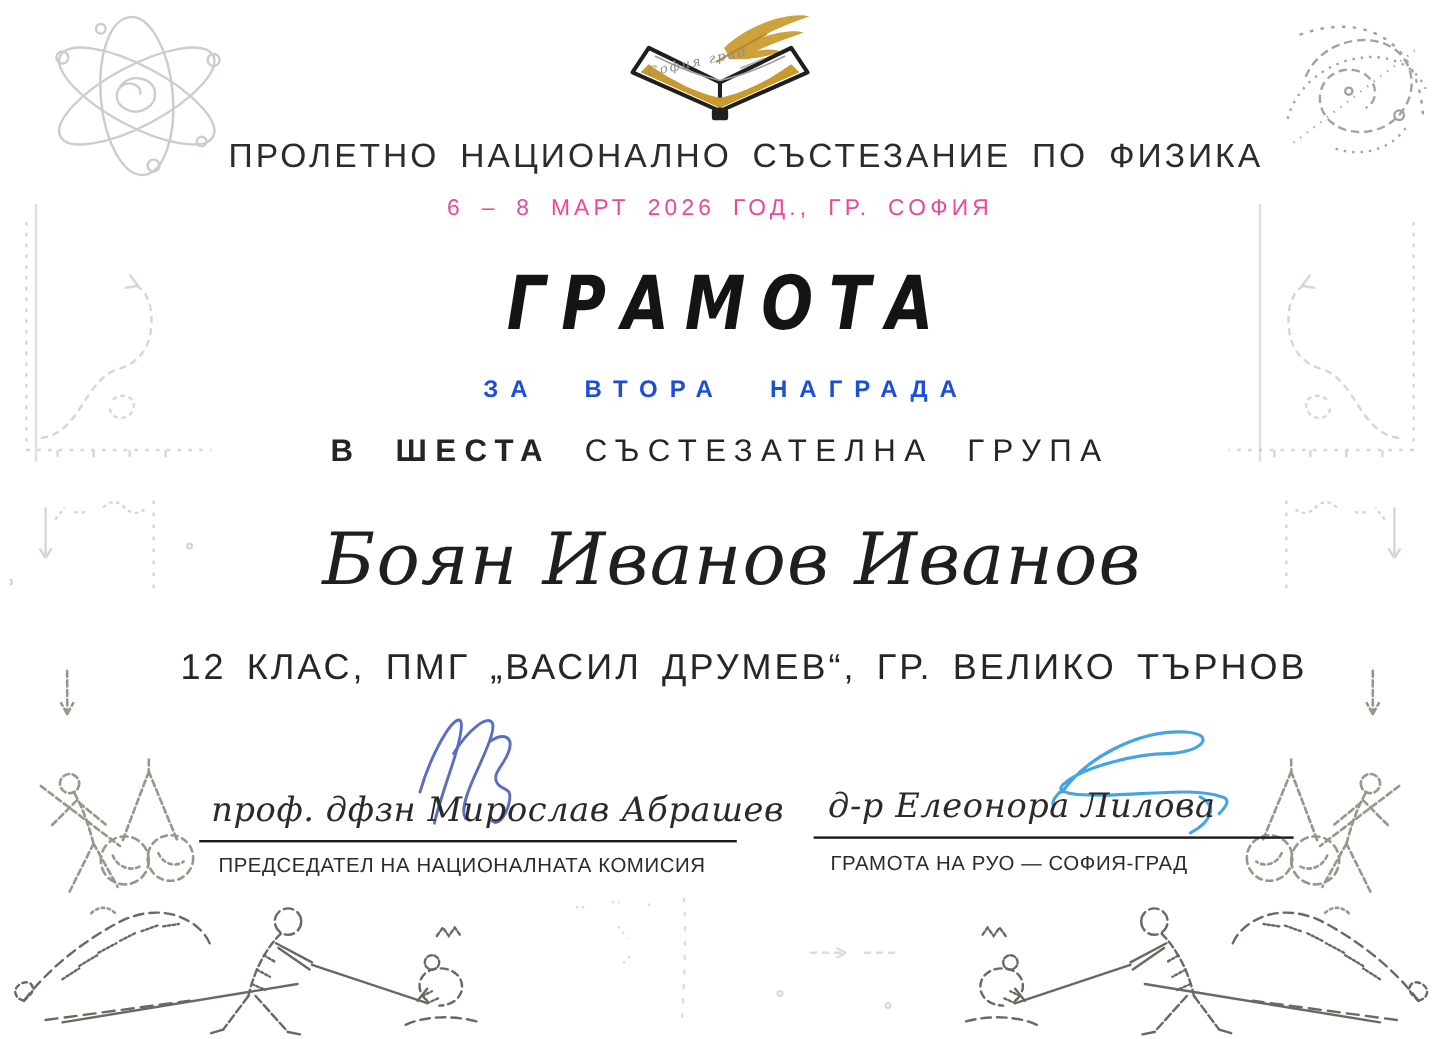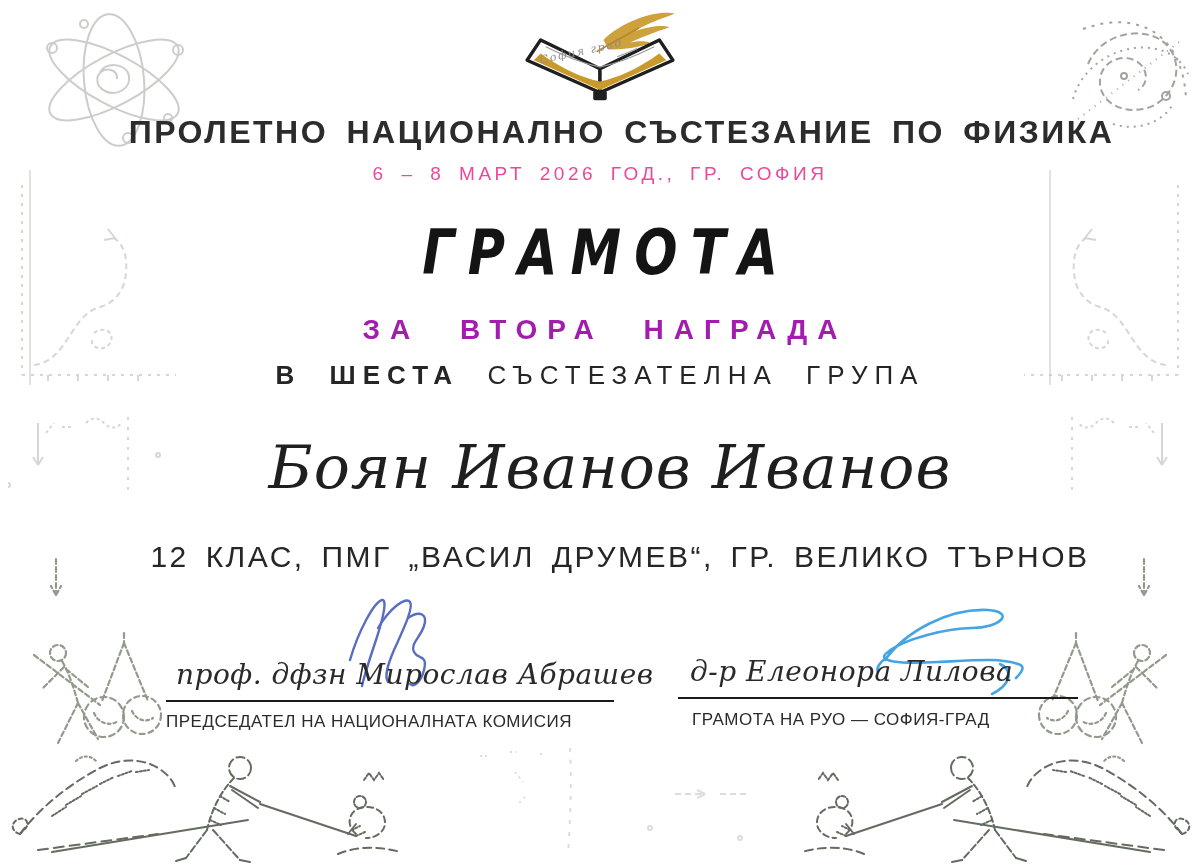--- a/index.html
+++ b/index.html
@@ -4,34 +4,34 @@
 <style>
   html,body{margin:0;padding:0;background:#e8e8e8;}
   .stage{
     position:relative;width:1200px;height:866px;background:#ffffff;
     overflow:hidden;font-family:"Liberation Sans",sans-serif;color:#262626;
   }
   .abs{position:absolute;}
   .ctr{left:0;right:0;text-align:center;}
 
   .title{
-    top:114px;font-size:32px;letter-spacing:2.5px;word-spacing:7px;
-    color:#2c2c2c;font-weight:bold;margin-left:43px;
+    top:114px;font-size:28px;letter-spacing:2.5px;word-spacing:7px;
+    color:#2c2c2c;font-weight:normal;margin-left:43px;
   }
   .dateline{
     top:163px;font-size:19px;letter-spacing:3.5px;word-spacing:6px;color:#ec4899;
   }
   .gramota{
     top:216px;font-size:62px;font-weight:bold;font-style:italic;
     font-family:"DejaVu Sans",sans-serif;letter-spacing:16px;text-indent:16px;
     color:#141414;transform:scaleX(.82);
   }
   .award{
-    top:314px;font-size:28px;font-weight:bold;letter-spacing:10px;
-    word-spacing:22px;color:#a21caf;text-indent:10px;
+    top:314px;font-size:20px;font-weight:bold;letter-spacing:10px;
+    word-spacing:22px;color:#1d4ed8;text-indent:10px;
   }
   .group{
     top:360px;font-size:26px;letter-spacing:7px;word-spacing:14px;color:#252525;
   }
   .group .bold{font-weight:bold;}
   .recipient{
     top:432px;left:20px;font-size:60px;font-style:italic;
     font-family:"DejaVu Serif",serif;color:#1f1f1f;letter-spacing:1px;
   }
   .school{
@@ -230,21 +230,21 @@
 
   <svg class="abs" style="left:322px;top:588px;" width="140" height="110" viewBox="0 0 140 110">
     <g fill="none" stroke-width="2.4" stroke-linecap="round" stroke="#5a6ec1">
       <path d="M28,72 C36,44 52,14 60,12 C66,11 60,34 54,52 C48,70 42,88 40,98"></path>
       <path d="M56,40 C68,20 84,8 88,14 C92,20 80,44 72,62 C66,76 62,88 66,94"></path>
       <path d="M86,30 C98,22 106,26 102,38 C98,50 88,56 92,64 C96,72 106,66 102,82 C99,94 92,100 88,96"></path>
     </g>
   </svg>
   <div class="abs sig-name" style="left:176px;top:658px;">проф. дфзн Мирослав Абрашев</div>
   <div class="abs sig-line" style="left:166px;top:700px;width:448px;"></div>
-  <div class="abs sig-role" style="left:166px;top:712px;">ПРЕДСЕДАТЕЛ НА НАЦИОНАЛНАТА КОМИСИЯ</div>
+  <div class="abs sig-role" style="left:182px;top:712px;">ПРЕДСЕДАТЕЛ НА НАЦИОНАЛНАТА КОМИСИЯ</div>
 
   <svg class="abs" style="left:700px;top:598px;" width="330" height="100" viewBox="0 0 330 100">
     <g fill="none" stroke-width="2.6" stroke-linecap="round" stroke="#45a4e3">
       <path d="M185,62 C205,34 248,10 288,12 C316,14 300,30 272,30 C250,30 205,40 188,54 C174,64 200,66 238,64 C278,62 300,60 318,66 C326,68 322,74 316,80"></path>
       <path d="M300,66 C316,74 308,88 292,96"></path>
       <path d="M186,60 C180,64 176,70 178,74"></path>
     </g>
   </svg>
   <div class="abs sig-name" style="left:690px;top:655px;">д-р Елеонора Лилова</div>
   <div class="abs sig-line" style="left:678px;top:697px;width:400px;"></div>

